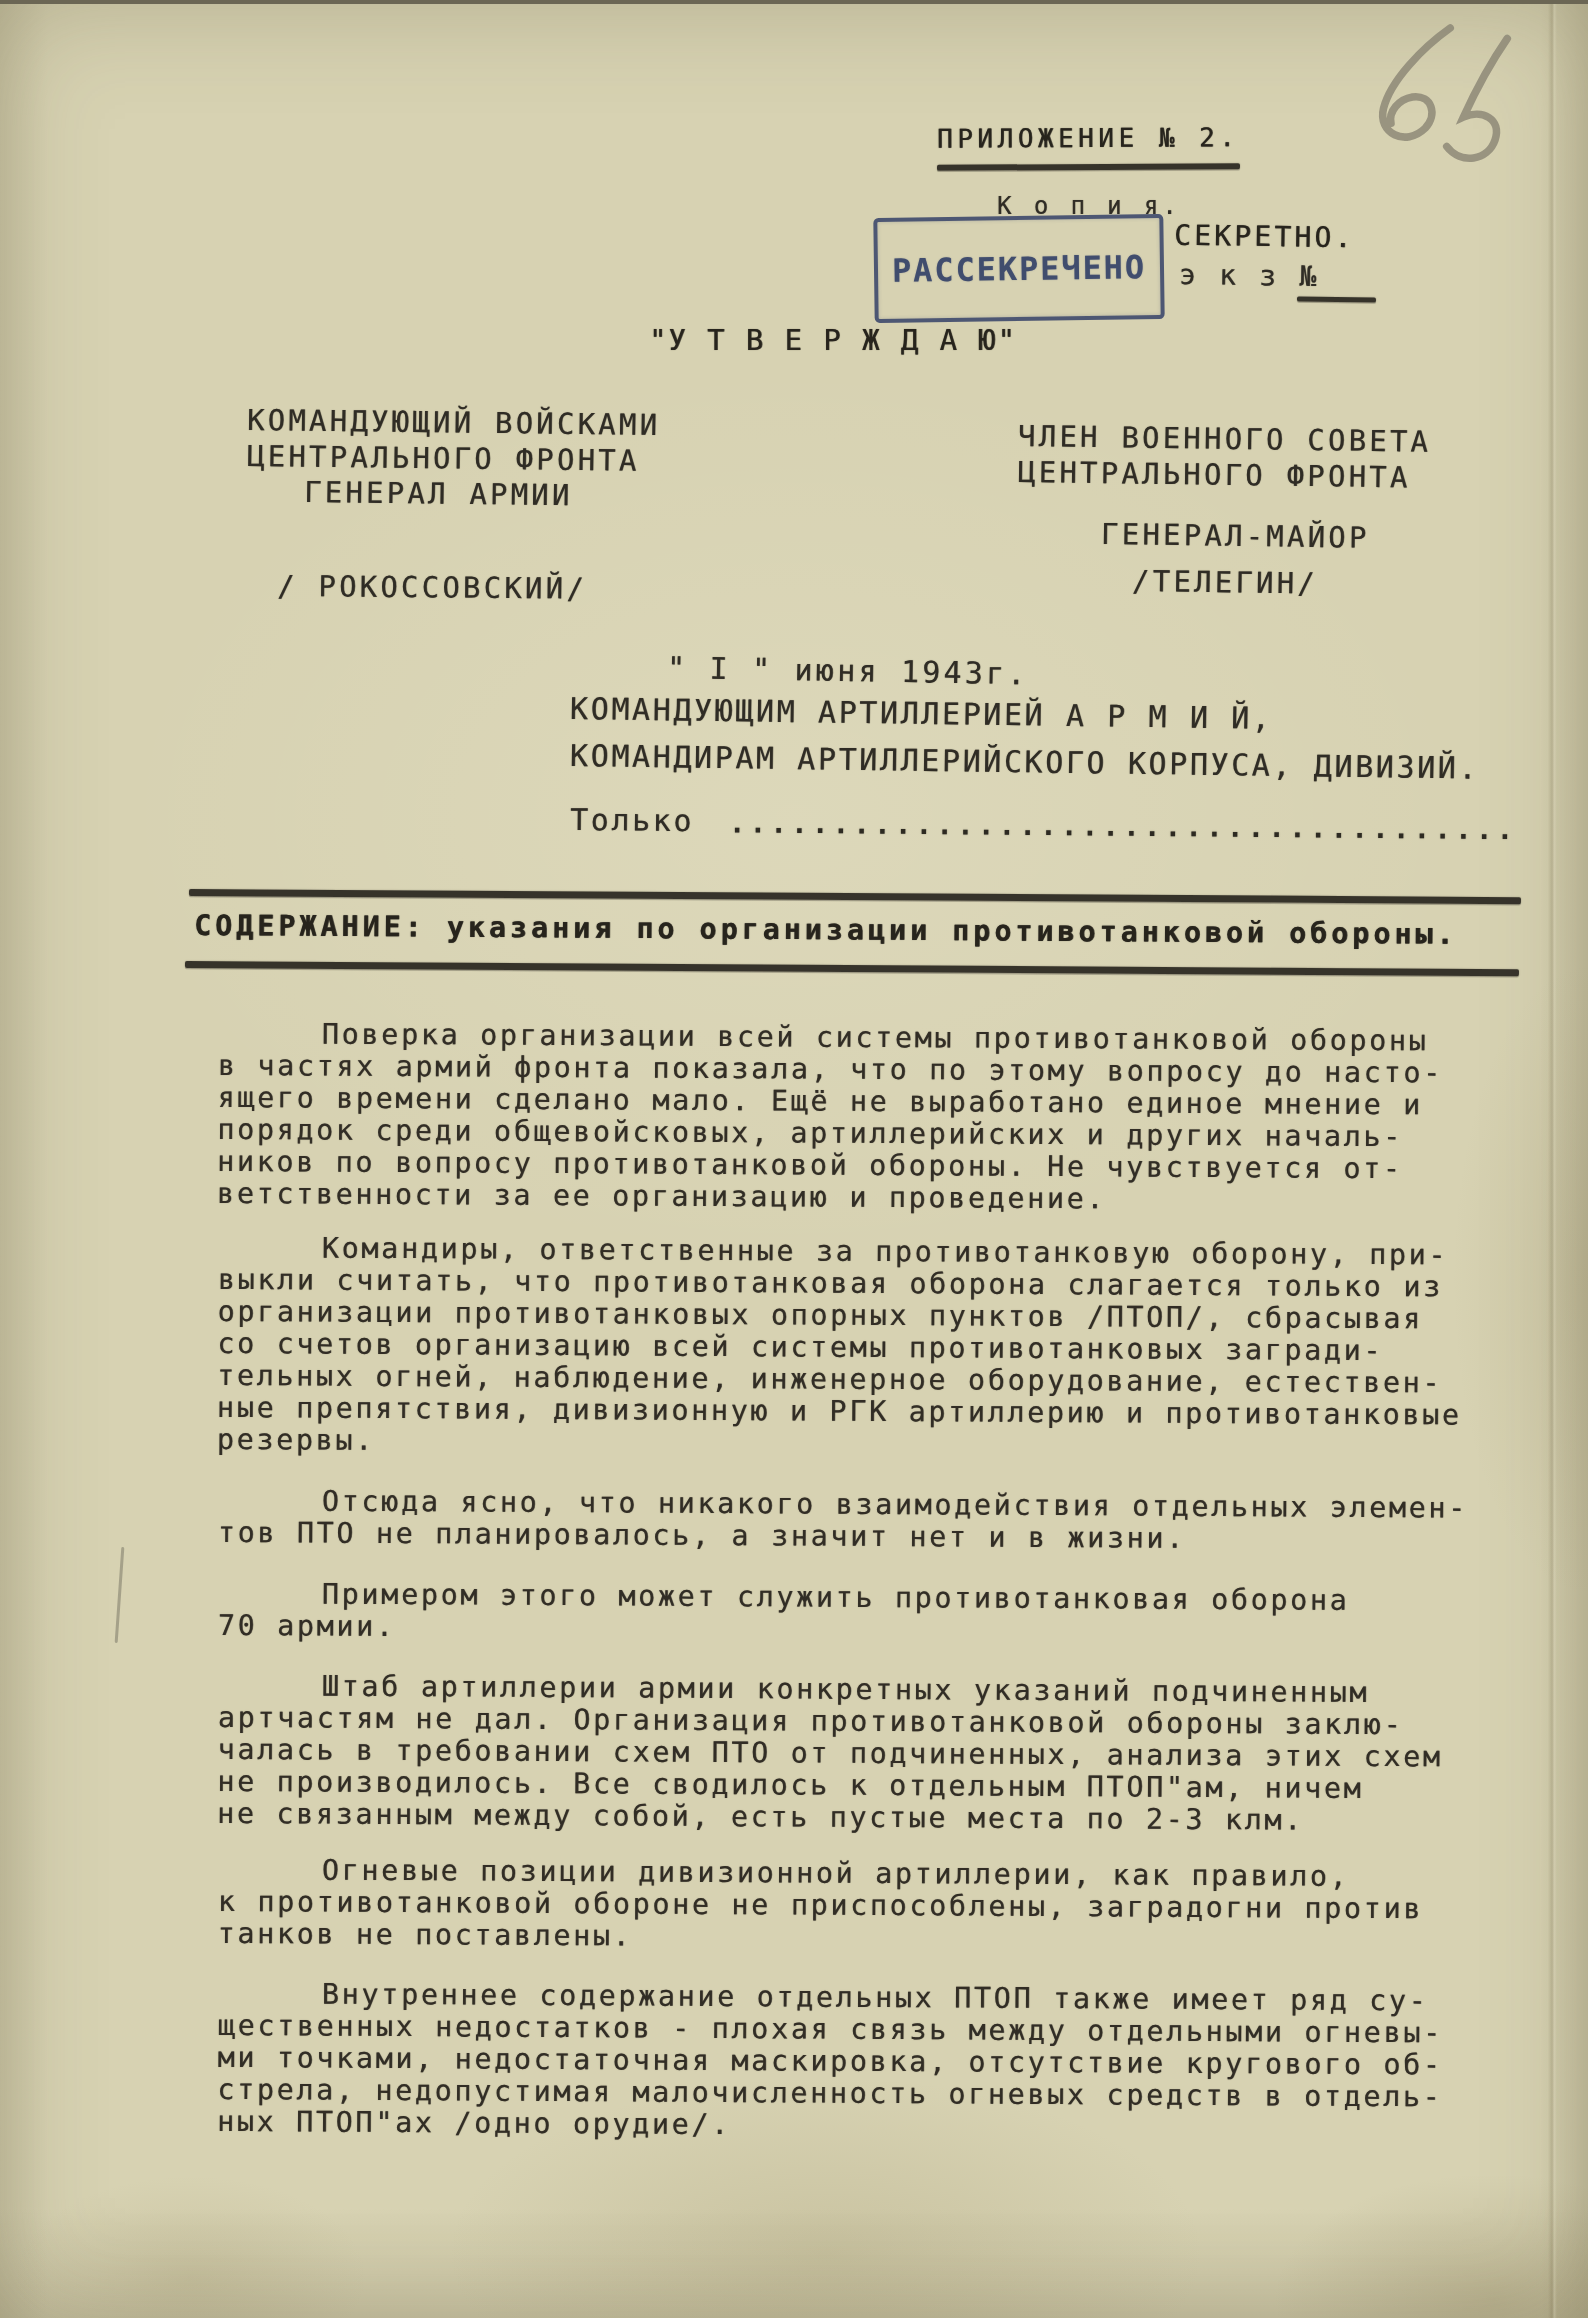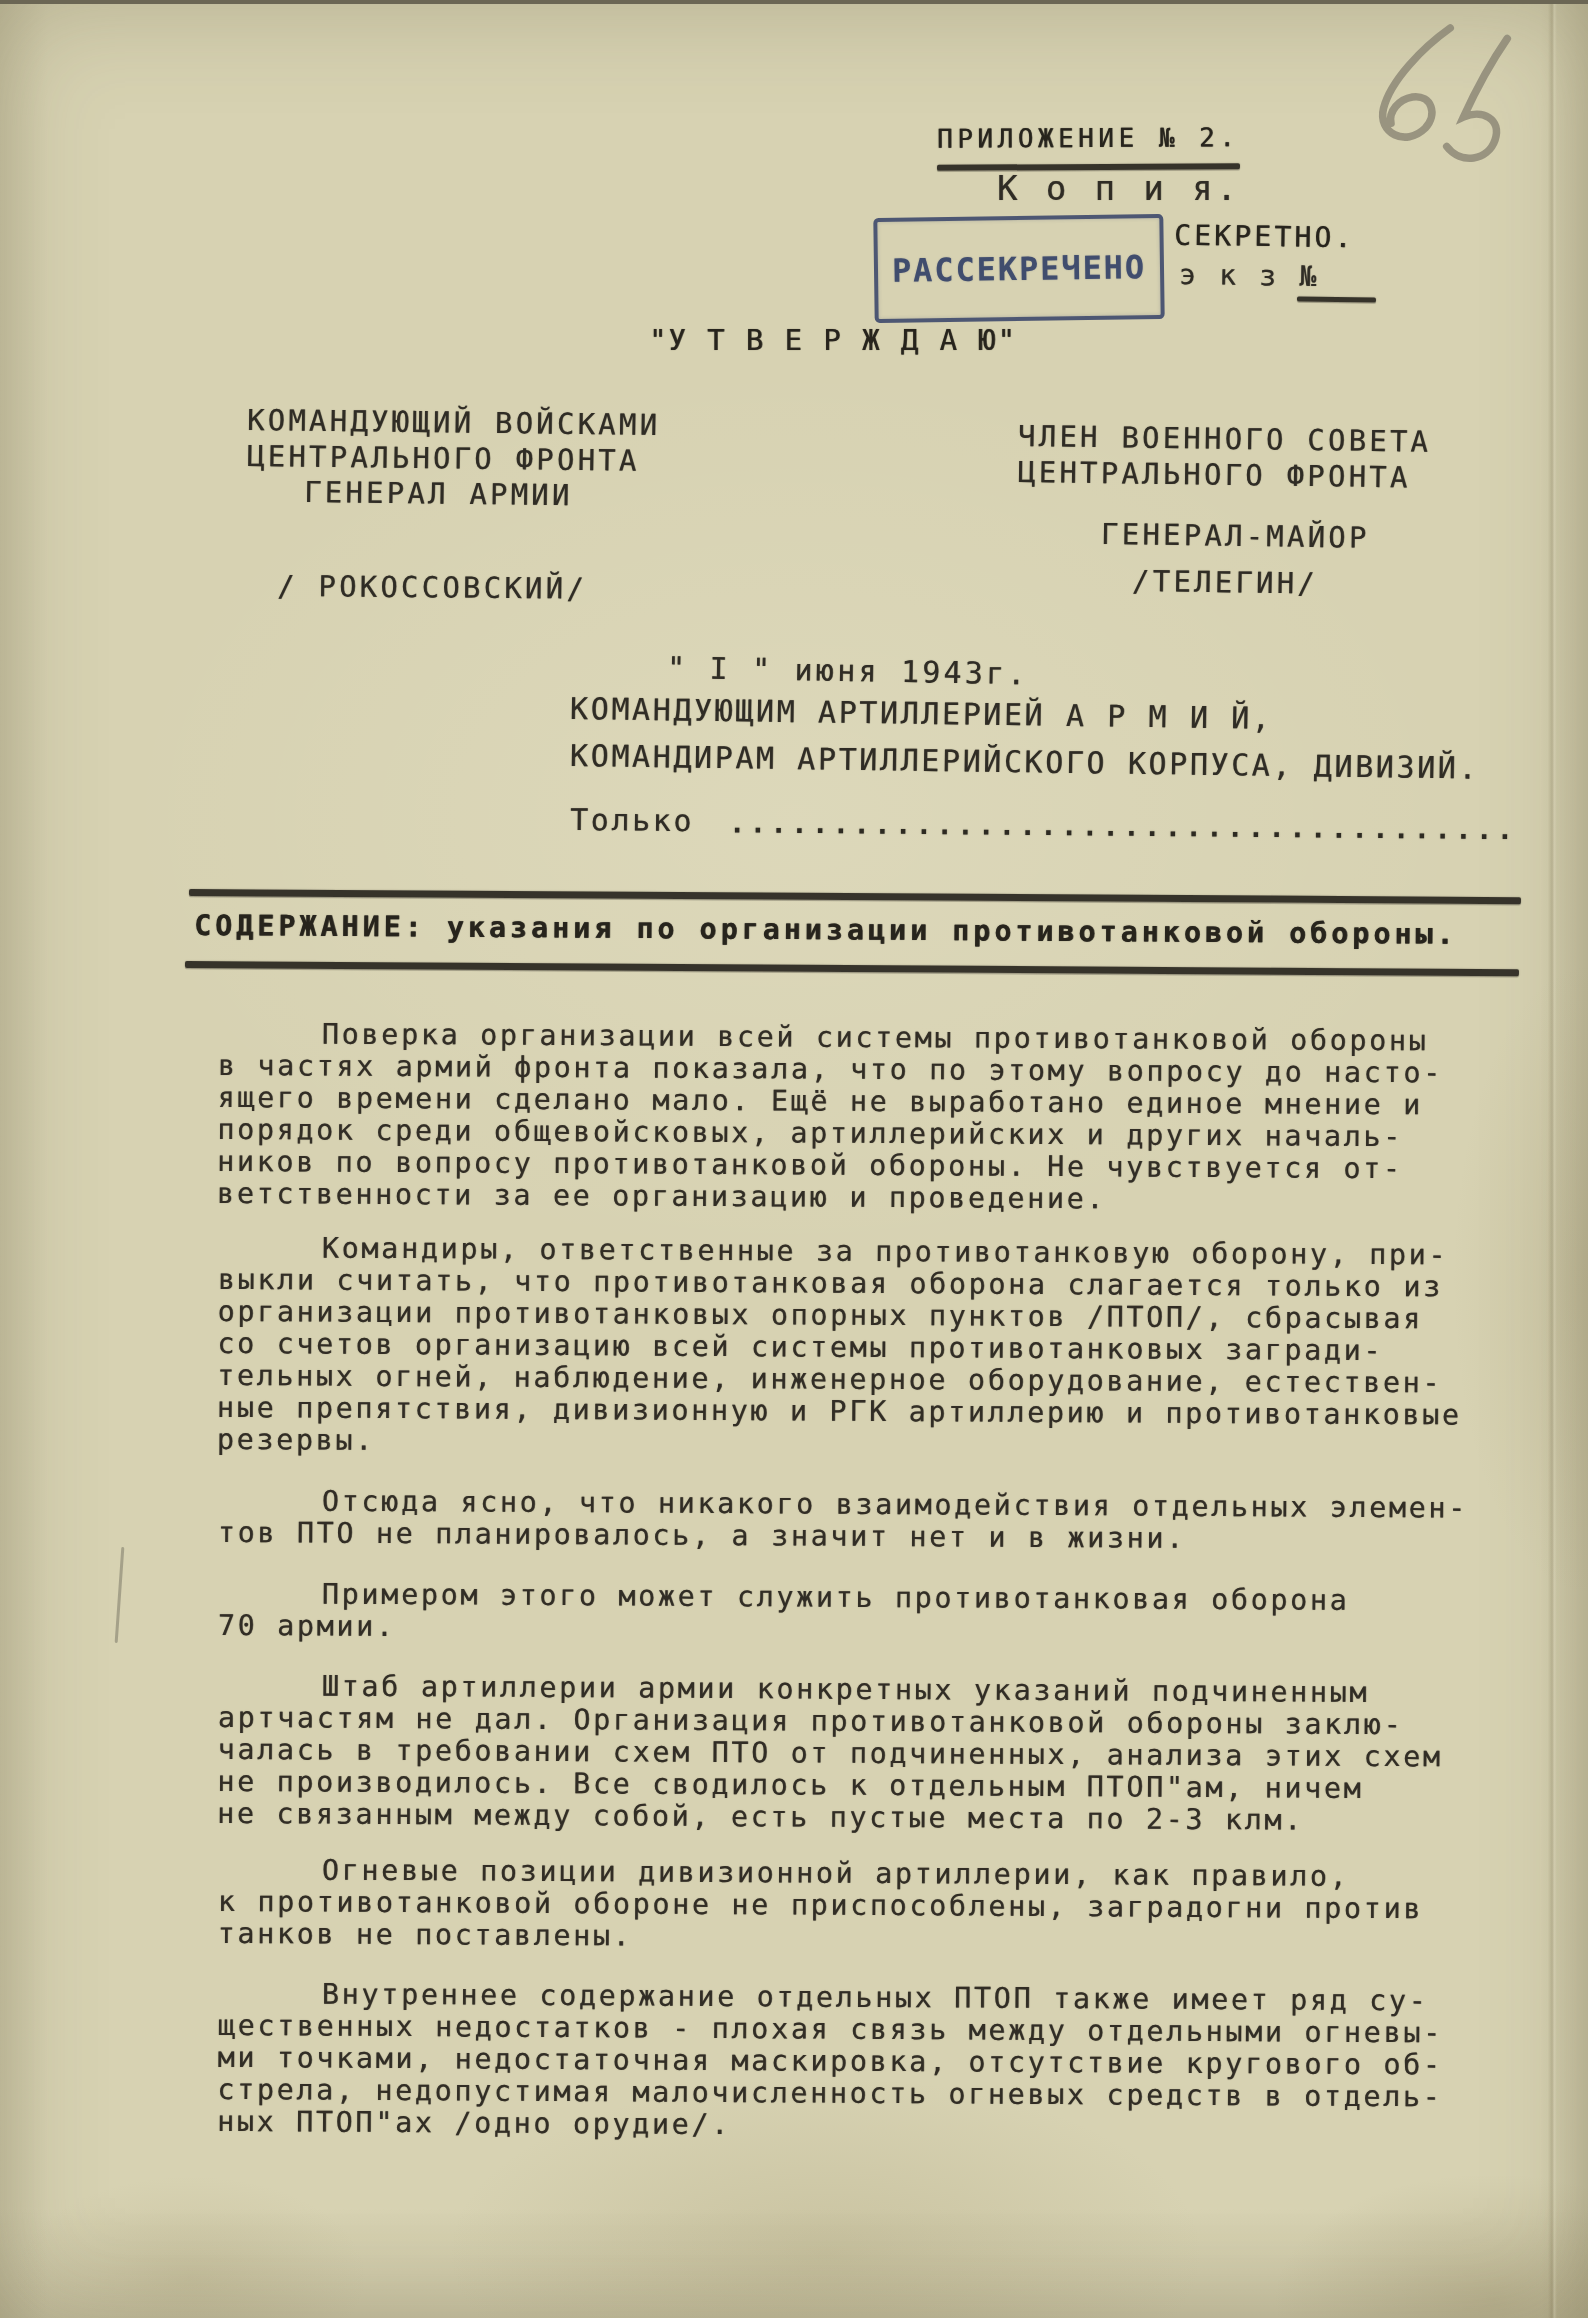--- a/index.html
+++ b/index.html
@@ -80,21 +80,21 @@
 
 <div class="page">
 
   <svg class="hand65" width="181" height="149" viewBox="0 0 100 80">
     <path d="M38,4 C26,18 13,40 13,56 C13,70 30,74 38,61 C43,52 37,42 27,46 C20,49 16,57 19,63" fill="none" stroke="#8a8574" stroke-width="4.2" stroke-linecap="round"></path>
     <path d="M70,2 C64,18 60,34 57,50 C66,43 78,46 77,58 C76,70 62,76 52,68" fill="none" stroke="#8a8574" stroke-width="4.2" stroke-linecap="round"></path>
   </svg>
 
   <div class="tw tw-heavy" style="left:937px;top:119px;font-size:26px;letter-spacing:4.5px;transform:rotate(-0.3deg);">ПРИЛОЖЕНИЕ № 2.</div>
   <div class="rule" style="left:937px;top:160px;width:303px;height:5.8px;transform:rotate(-0.3deg);"></div>
-  <div class="tw" style="left:997px;top:164px;font-size:34px;letter-spacing:3.9px;">К о п и я.</div>
+  <div class="tw" style="left:997px;top:188px;font-size:24px;letter-spacing:3.9px;">К о п и я.</div>
 
   <div class="stamp">
     <span class="stamp-text">РАССЕКРЕЧЕНО</span>
   </div>
 
   <div class="tw tw-heavy" style="left:1174px;top:216px;font-size:28px;letter-spacing:3.2px;transform:rotate(0.8deg);">СЕКРЕТНО.</div>
   <div class="tw" style="left:1179px;top:255px;font-size:28px;letter-spacing:3.2px;transform:rotate(0.8deg);">э к з №</div>
   <div class="rule" style="left:1297px;top:293px;width:79px;height:4.5px;transform:rotate(0.8deg);"></div>
 
   <div class="tw tw-heavy" style="left:649px;top:319px;font-size:29px;letter-spacing:1.9px;">"У Т В Е Р Ж Д А Ю"</div>

